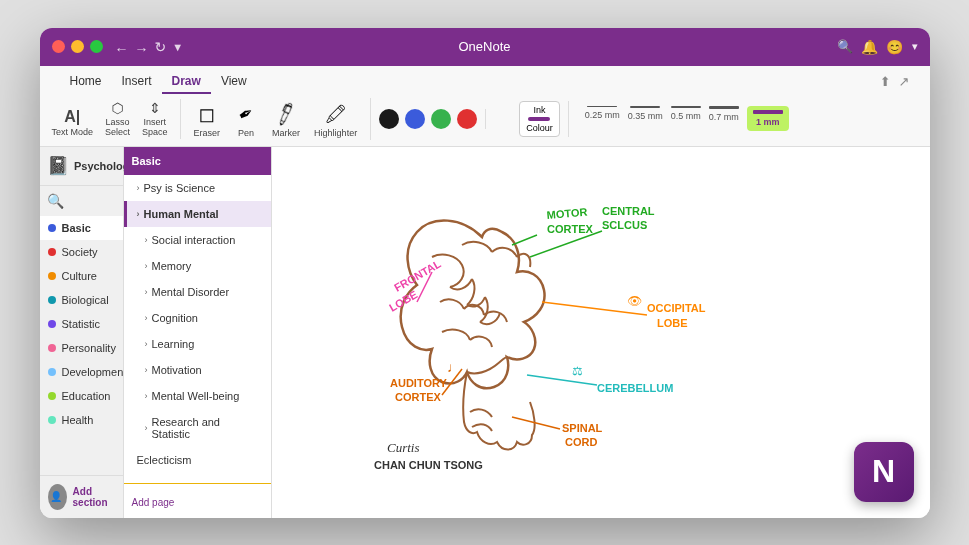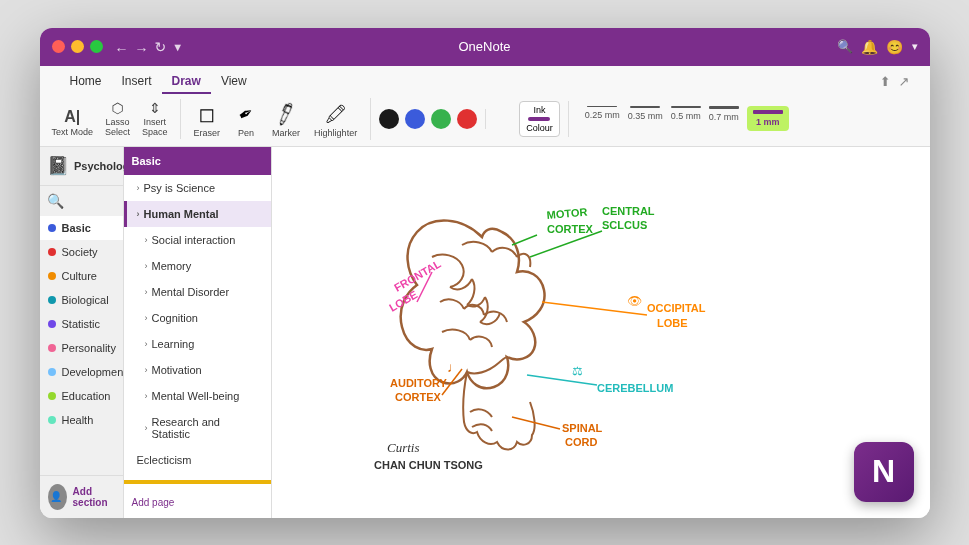--- a/index.html
+++ b/index.html
@@ -250,21 +250,21 @@
     }
     .page-item.active { background: #ede5f5; border-left: 3px solid #7b2d8b; font-weight: 600; }
     .page-item.sub {
       padding-left: 18px;
       font-size: 11px;
     }
     .page-chevron { font-size: 9px; margin-right: 4px; color: #666; }
     .pages-footer {
       margin-top: auto;
       padding: 8px;
-      border-top: 4px solid #eab308;
+      border-top: 1px solid #eab308;
     }
     .add-page { font-size: 10px; color: #7b2d8b; cursor: pointer; font-weight: 500; }
     
     .canvas-area {
       flex: 1;
       background: white;
       position: relative;
       overflow: hidden;
     }
     .brain-svg-container {

